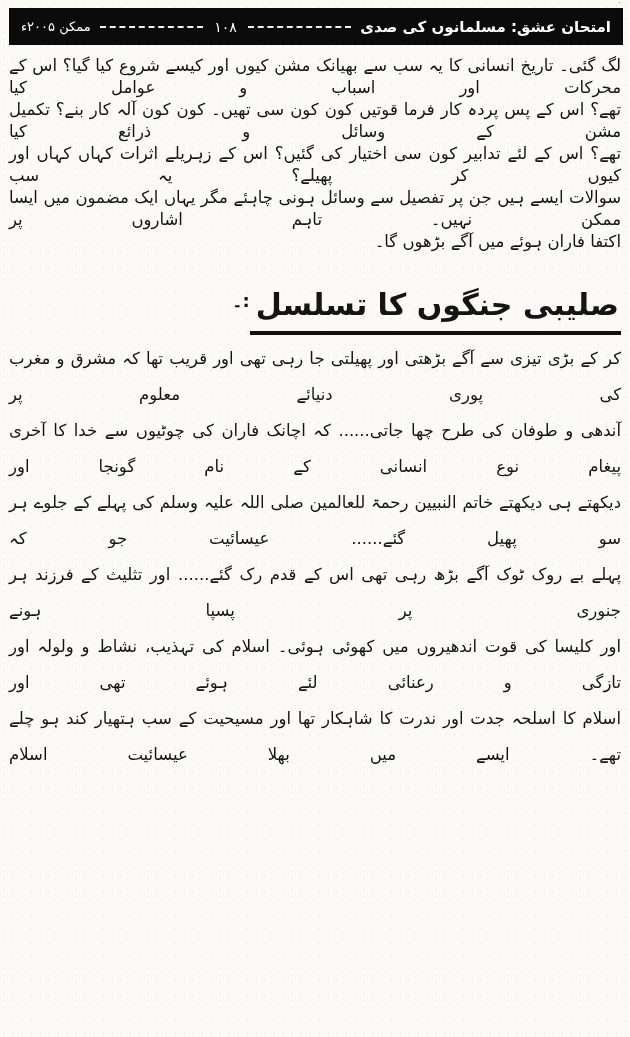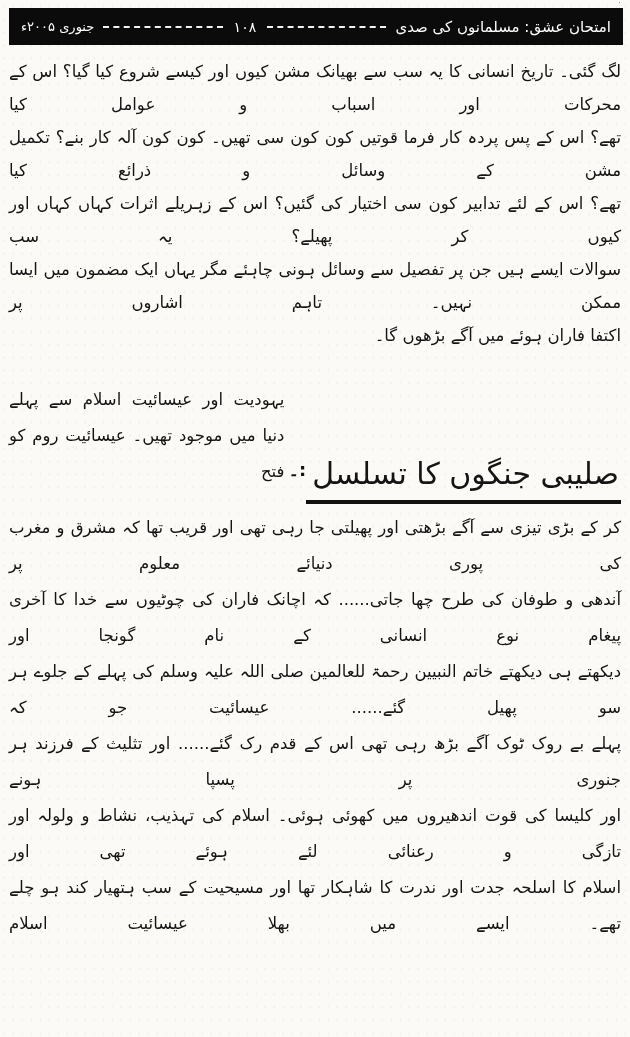--- a/index.html
+++ b/index.html
@@ -21,33 +21,33 @@
     height:37px;
     background:#0b0b0b;
     color:#ffffff;
     display:flex;
     align-items:center;
     padding:0 12px;
     box-sizing:border-box;
     font-size:14px;
     letter-spacing:.5px;
   }
-  .header-title{white-space:nowrap;font-size:15px;}
+  .header-title{white-space:nowrap;font-size:15px;font-weight:bold;}
   .header-date{white-space:nowrap;font-size:13px;}
   .header-pagenum{white-space:nowrap;font-size:14px;padding:0 2px;}
   .dash-fill{
     flex:1;height:0;
     border-top:2px dashed #ffffff;
     margin:0 9px;opacity:.95;
   }
   
   .intro{
     margin:10px 9px 0 9px;
     font-size:16.5px;
-    line-height:33px;
+    line-height:22px;
   }
   .section{
     margin:30px 9px 0 9px;
     font-size:16.5px;
     line-height:36px;
   }
   .tline{
     text-align:justify;
     text-align-last:justify;
     white-space:normal;
@@ -56,21 +56,21 @@
     text-align-last:right;
   }
   
   .heading-row{
     display:flex;
     align-items:flex-end;
     margin-bottom:6px;
   }
   .section-heading{
     font-size:30px;
-    font-weight:400;
+    font-weight:700;
     line-height:1.15;
     white-space:nowrap;
     border-bottom:4px solid #111;
     padding:0 2px 9px 6px;
   }
   .heading-sep{
     font-weight:700;
     font-size:18px;
     padding-bottom:16px;
     padding-left:4px;
@@ -94,36 +94,35 @@
 <body>
 
 <div class="page">
   <div class="speckles"></div>
 
   <div class="header-bar">
     <span class="header-title">امتحان عشق: مسلمانوں کی صدی</span>
     <span class="dash-fill"></span>
     <span class="header-pagenum">۱۰۸</span>
     <span class="dash-fill"></span>
-    <span class="header-date">جنوری ۲۰۰۵ء</span>
+    <span class="header-date">ممکن ۲۰۰۵ء</span>
   </div>
 
   <div class="intro">
     <div class="tline">لگ گئی۔ تاریخ انسانی کا یہ سب سے بھیانک مشن کیوں اور کیسے شروع کیا گیا؟ اس کے محرکات اور اسباب و عوامل کیا</div>
     <div class="tline">تھے؟ اس کے پس پردہ کار فرما قوتیں کون کون سی تھیں۔ کون کون آلہ کار بنے؟ تکمیل مشن کے وسائل و ذرائع کیا</div>
     <div class="tline">تھے؟ اس کے لئے تدابیر کون سی اختیار کی گئیں؟ اس کے زہریلے اثرات کہاں کہاں اور کیوں کر پھیلے؟ یہ سب</div>
     <div class="tline">سوالات ایسے ہیں جن پر تفصیل سے وسائل ہونی چاہئے مگر یہاں ایک مضمون میں ایسا ممکن نہیں۔ تاہم اشاروں پر</div>
     <div class="tline end">اکتفا فاران ہوئے میں آگے بڑھوں گا۔</div>
   </div>
 
   <div class="section">
     <div class="heading-row">
       <span class="section-heading">صلیبی جنگوں کا تسلسل</span>
       <span class="heading-sep">:۔</span>
-      <span class="heading-rest">یہودیت اور عیسائیت اسلام سے پہلے دنیا میں موجود تھیں۔ عیسائیت روم کو فتح</span>
     </div>
     <div class="tline">کر کے بڑی تیزی سے آگے بڑھتی اور پھیلتی جا رہی تھی اور قریب تھا کہ مشرق و مغرب کی پوری دنیائے معلوم پر</div>
     <div class="tline">آندھی و طوفان کی طرح چھا جاتی...... کہ اچانک فاران کی چوٹیوں سے خدا کا آخری پیغام نوع انسانی کے نام گونجا اور</div>
     <div class="tline">دیکھتے ہی دیکھتے خاتم النبیین رحمۃ للعالمین صلی اللہ علیہ وسلم کی پہلے کے جلوے ہر سو پھیل گئے...... عیسائیت جو کہ</div>
     <div class="tline">پہلے بے روک ٹوک آگے بڑھ رہی تھی اس کے قدم رک گئے...... اور تثلیث کے فرزند ہر جنوری پر پسپا ہونے</div>
     <div class="tline">اور کلیسا کی قوت اندھیروں میں کھوئی ہوئی۔ اسلام کی تہذیب، نشاط و ولولہ اور تازگی و رعنائی لئے ہوئے تھی اور</div>
     <div class="tline">اسلام کا اسلحہ جدت اور ندرت کا شاہکار تھا اور مسیحیت کے سب ہتھیار کند ہو چلے تھے۔ ایسے میں بھلا عیسائیت اسلام</div>
 
   </div>
 </div>

